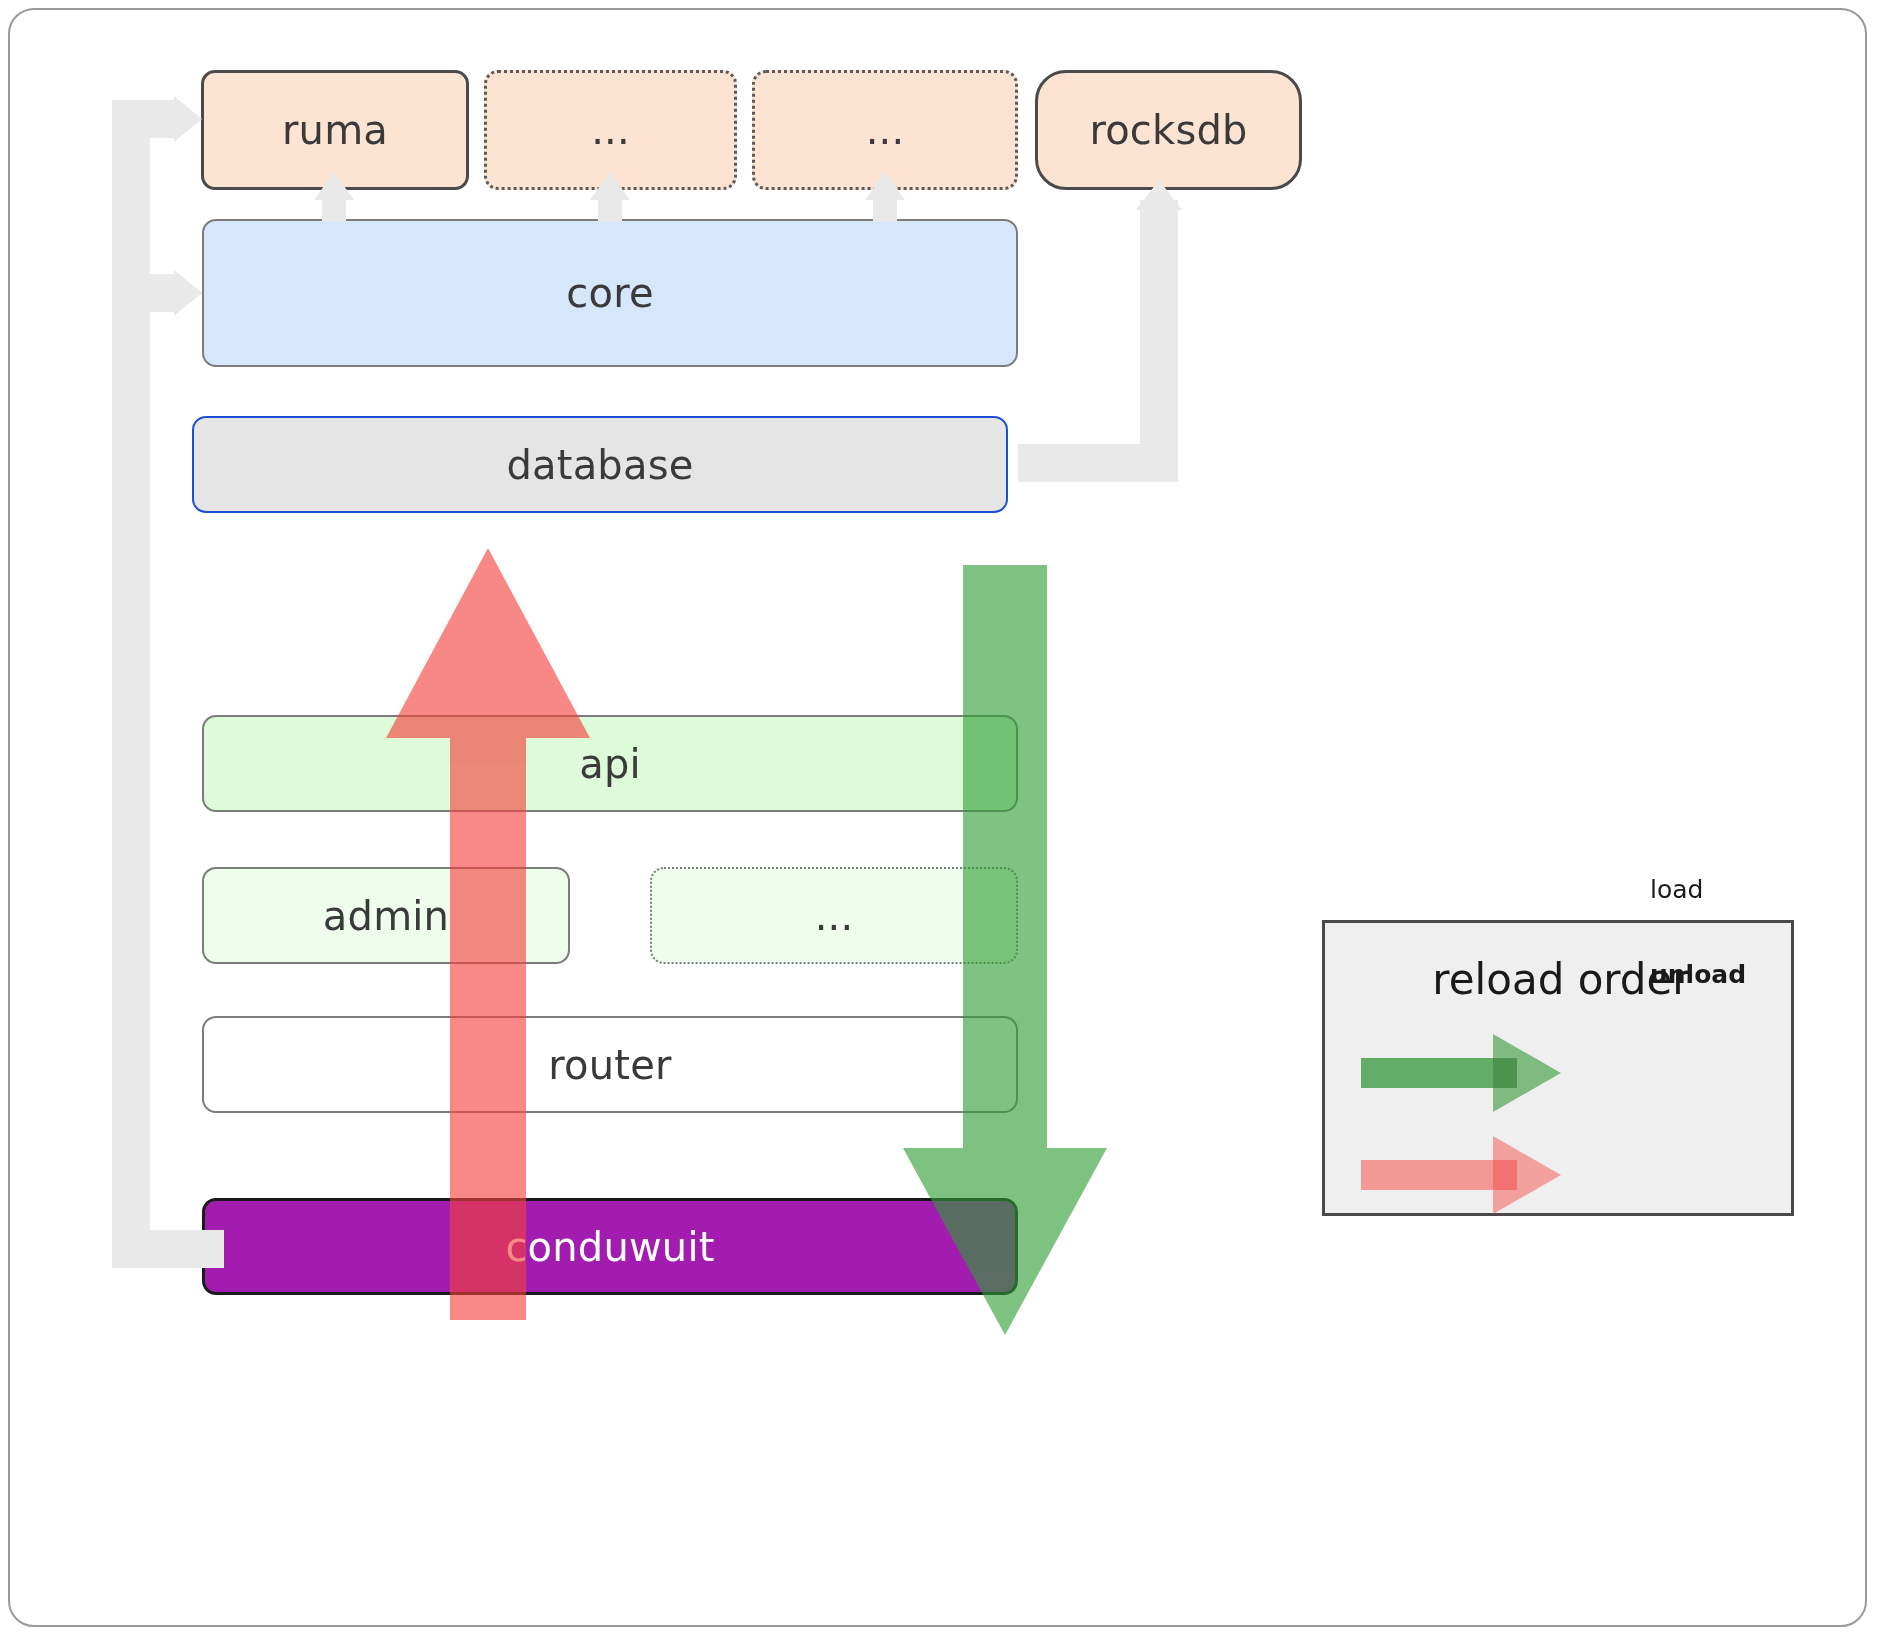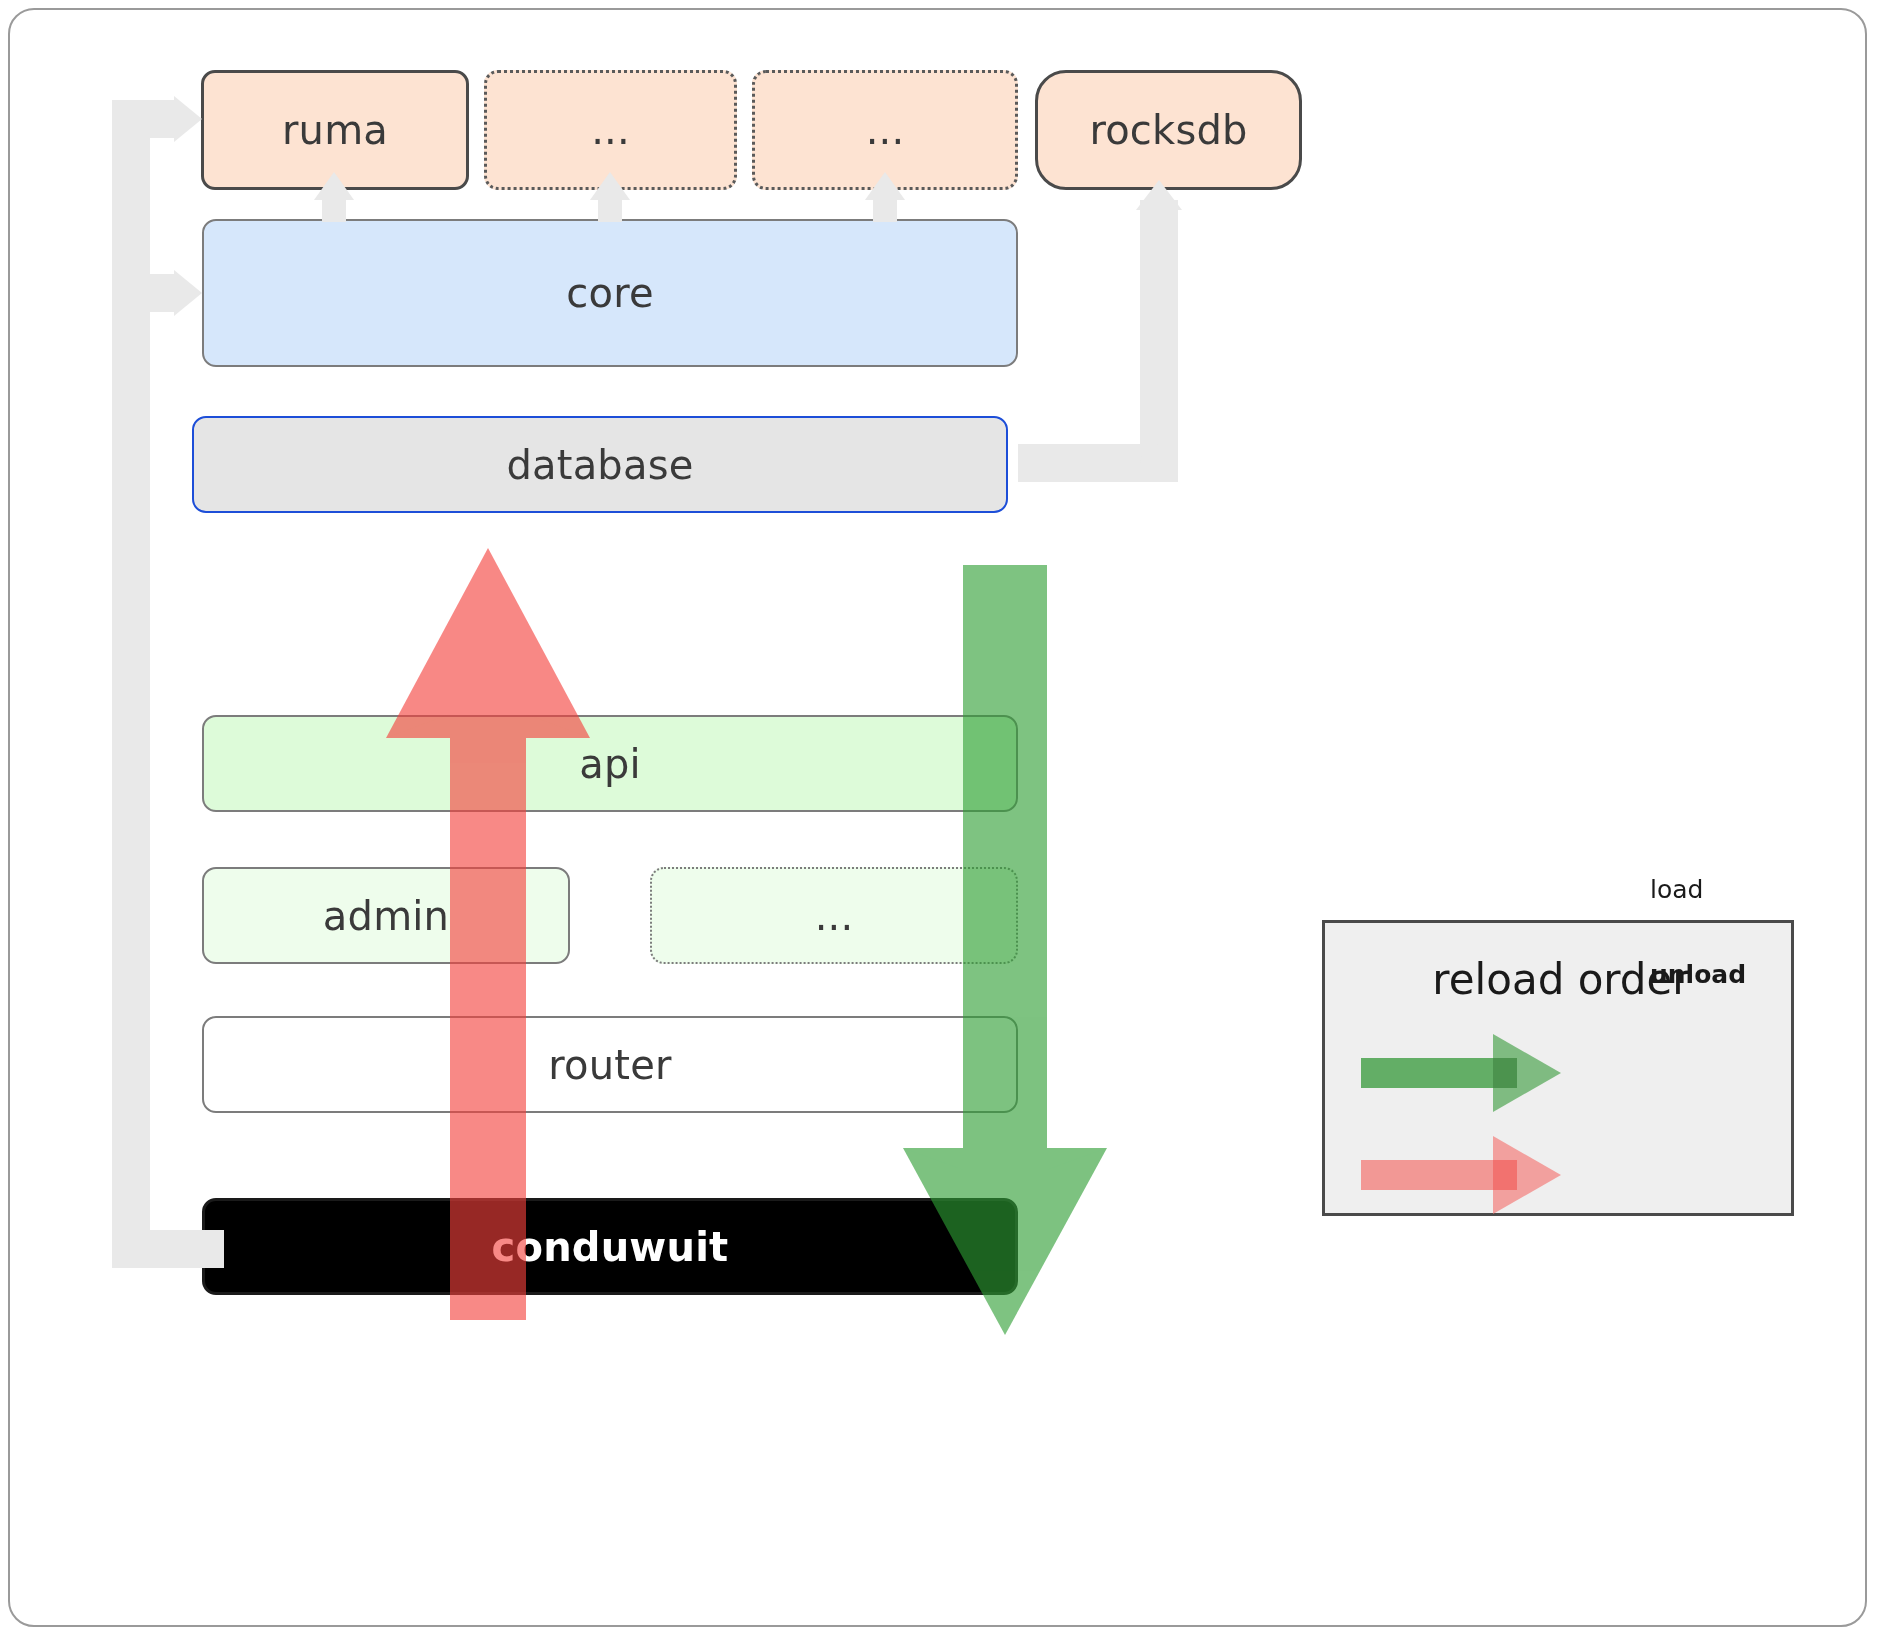--- a/index.html
+++ b/index.html
@@ -86,22 +86,22 @@
   #node-dots-3 {
     left: 650px; top: 867px; width: 368px; height: 97px;
     background: #eefdec; border: 2px dotted #7c7c7c;
   }
   #node-router {
     left: 202px; top: 1016px; width: 816px; height: 97px;
     background: #ffffff; border: 2px solid #7c7c7c;
   }
   #node-conduwuit {
     left: 202px; top: 1198px; width: 816px; height: 97px;
-    background: #000000; border: 3px solid #1a1a1a;
-    color: #ffffff; font-weight: bold;
+    background: #a21caf; border: 3px solid #1a1a1a;
+    color: #ffffff; font-weight: normal;
   }
 
   
   .gray-svg {
     position: absolute;
     left: 0; top: 0;
     width: 1883px; height: 1643px;
     pointer-events: none;
     z-index: 1;
   }

